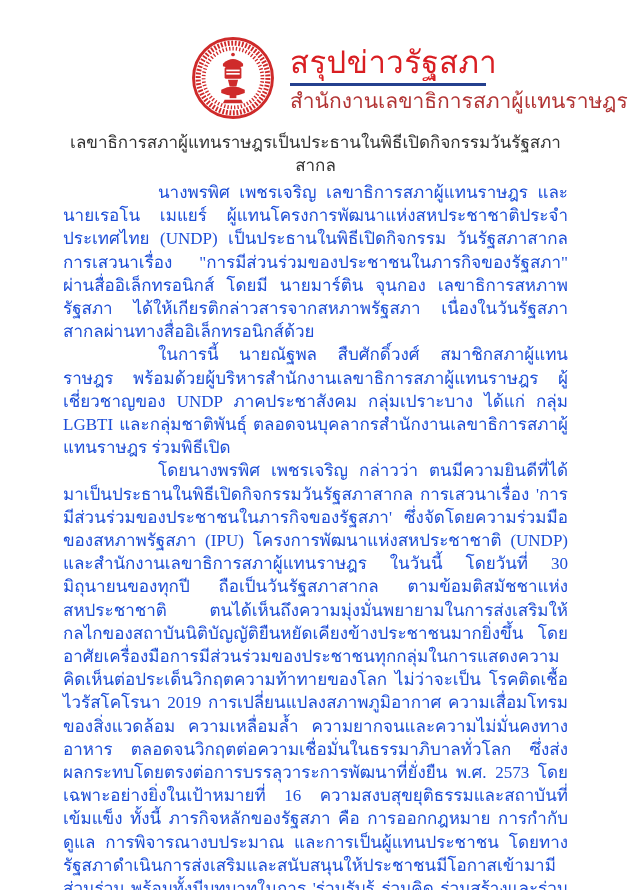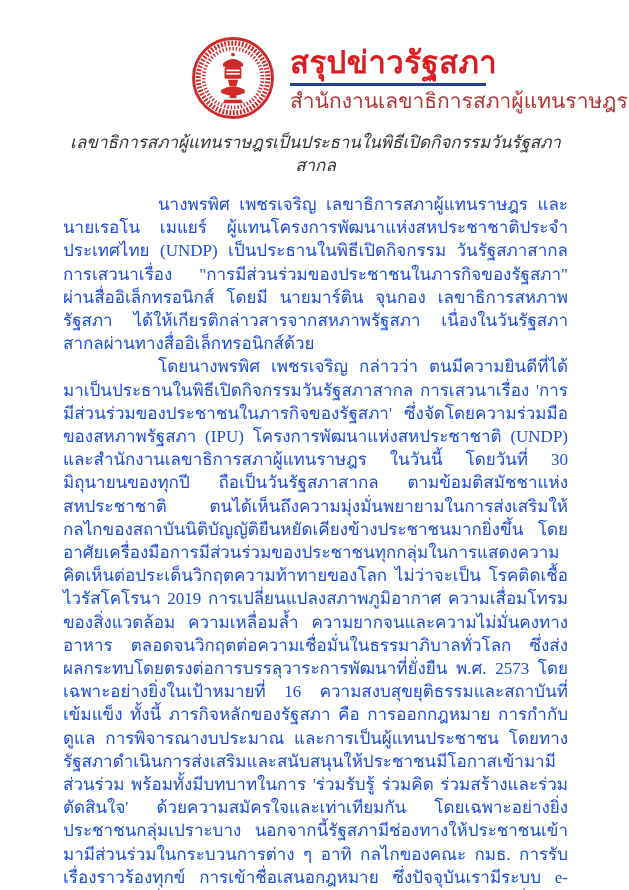--- a/index.html
+++ b/index.html
@@ -31,21 +31,21 @@
     flex: 0 0 auto;
   }
   .logo-wrap svg { width: 100%; height: 100%; display: block; }
   .header-text {
     display: flex;
     flex-direction: column;
     padding-top: 10px;
   }
   .newsletter-title {
     font-family: "Liberation Sans", "DejaVu Sans", sans-serif;
-    font-weight: bold;
+    font-weight: normal;
     font-size: 31px;
     line-height: 34px;
     letter-spacing: 0.5px;
     color: #d91e22;
   }
   .title-underline {
     height: 3px;
     background: #24408e;
     margin-top: 3px;
     width: 196px;
@@ -62,22 +62,21 @@
     position: absolute;
     top: 131px;
     left: 63px;
     right: 61px;
   }
   .doc-headline {
     text-align: center;
     font-size: 17px;
     line-height: 23px;
     color: #333333;
-    margin-bottom: 16px;
-    font-style: italic;
+    margin-bottom: 4px;
   }
   .doc p {
     font-size: 17px;
     line-height: 23.2px;
     text-align: justify;
     text-justify: inter-word;
     text-indent: 95px;
     color: #1d4ed8;
   }
 </style>
@@ -108,16 +107,17 @@
     <div class="header-text">
       <div class="newsletter-title">สรุปข่าวรัฐสภา</div>
       <div class="title-underline"></div>
       <div class="newsletter-subtitle">สำนักงานเลขาธิการสภาผู้แทนราษฎร</div>
     </div>
   </div>
 
   <div class="doc">
     <div class="doc-headline">เลขาธิการสภาผู้แทนราษฎรเป็นประธานในพิธีเปิดกิจกรรมวันรัฐสภาสากล</div>
     <p>นางพรพิศ เพชรเจริญ เลขาธิการสภาผู้แทนราษฎร และนายเรอโน เมแยร์ ผู้แทนโครงการพัฒนาแห่งสหประชาชาติประจำประเทศไทย (UNDP) เป็นประธานในพิธีเปิดกิจกรรม วันรัฐสภาสากล การเสวนาเรื่อง "การมีส่วนร่วมของประชาชนในภารกิจของรัฐสภา" ผ่านสื่ออิเล็กทรอนิกส์ โดยมี นายมาร์ติน จุนกอง เลขาธิการสหภาพรัฐสภา ได้ให้เกียรติกล่าวสารจากสหภาพรัฐสภา เนื่องในวันรัฐสภาสากลผ่านทางสื่ออิเล็กทรอนิกส์ด้วย</p>
+    <p>ในการนี้ นายณัฐพล สืบศักดิ์วงศ์ สมาชิกสภาผู้แทนราษฎร พร้อมด้วยผู้บริหารสำนักงานเลขาธิการสภาผู้แทนราษฎร ผู้เชี่ยวชาญของ UNDP ภาคประชาสังคม กลุ่มเปราะบาง ได้แก่ กลุ่ม LGBTI และกลุ่มชาติพันธุ์ ตลอดจนบุคลากรสำนักงานเลขาธิการสภาผู้แทนราษฎร ร่วมพิธีเปิด</p>
     <p>โดยนางพรพิศ เพชรเจริญ กล่าวว่า ตนมีความยินดีที่ได้มาเป็นประธานในพิธีเปิดกิจกรรมวันรัฐสภาสากล การเสวนาเรื่อง 'การมีส่วนร่วมของประชาชนในภารกิจของรัฐสภา' ซึ่งจัดโดยความร่วมมือของสหภาพรัฐสภา (IPU) โครงการพัฒนาแห่งสหประชาชาติ (UNDP) และสำนักงานเลขาธิการสภาผู้แทนราษฎร ในวันนี้ โดยวันที่ 30 มิถุนายนของทุกปี ถือเป็นวันรัฐสภาสากล ตามข้อมติสมัชชาแห่งสหประชาชาติ ตนได้เห็นถึงความมุ่งมั่นพยายามในการส่งเสริมให้กลไกของสถาบันนิติบัญญัติยืนหยัดเคียงข้างประชาชนมากยิ่งขึ้น โดยอาศัยเครื่องมือการมีส่วนร่วมของประชาชนทุกกลุ่มในการแสดงความคิดเห็นต่อประเด็นวิกฤตความท้าทายของโลก ไม่ว่าจะเป็น โรคติดเชื้อไวรัสโคโรนา 2019 การเปลี่ยนแปลงสภาพภูมิอากาศ ความเสื่อมโทรมของสิ่งแวดล้อม ความเหลื่อมล้ำ ความยากจนและความไม่มั่นคงทางอาหาร ตลอดจนวิกฤตต่อความเชื่อมั่นในธรรมาภิบาลทั่วโลก ซึ่งส่งผลกระทบโดยตรงต่อการบรรลุวาระการพัฒนาที่ยั่งยืน พ.ศ. 2573 โดยเฉพาะอย่างยิ่งในเป้าหมายที่ 16 ความสงบสุขยุติธรรมและสถาบันที่เข้มแข็ง ทั้งนี้ ภารกิจหลักของรัฐสภา คือ การออกกฎหมาย การกำกับดูแล การพิจารณางบประมาณ และการเป็นผู้แทนประชาชน โดยทางรัฐสภาดำเนินการส่งเสริมและสนับสนุนให้ประชาชนมีโอกาสเข้ามามีส่วนร่วม พร้อมทั้งมีบทบาทในการ 'ร่วมรับรู้ ร่วมคิด ร่วมสร้างและร่วมตัดสินใจ' ด้วยความสมัครใจและเท่าเทียมกัน โดยเฉพาะอย่างยิ่งประชาชนกลุ่มเปราะบาง นอกจากนี้รัฐสภามีช่องทางให้ประชาชนเข้ามามีส่วนร่วมในกระบวนการต่าง ๆ อาทิ กลไกของคณะ กมธ. การรับเรื่องราวร้องทุกข์ การเข้าชื่อเสนอกฎหมาย ซึ่งปัจจุบันเรามีระบบ e-initiative ซึ่งเป็นการนำเทคโนโลยีดิจิทัลเข้ามาตรวจสอบรายชื่อและคุณสมบัติของประชาชนผู้มีสิทธิเสนอร่างกฎหมายโดยเชื่อมโยงข้อมูลกับหน่วยงานภายนอก ทำให้การดำเนินการเป็นไปอย่างรวดเร็วทันท่วงทีและยืนยันความถูกต้องได้ถึงร้อยละ 100 พร้อมทั้งเปิดโอกาสให้ประชาชนเข้ามีส่วนร่วมแสดงความคิดเห็นผ่านระบบรับฟังความคิดเห็นต่อร่าง พ.ร.บ.ตามมาตรา 77 ของรัฐธรรมนูญอีกด้วย และขอถือโอกาสนี้เรียนให้ทุกท่านทราบว่า รัฐสภาไทยจะเป็นเจ้าภาพจัดการประชุมรัฐสภาภาคพื้นเอเชียและแปซิฟิก (Asia Pacific Parliamentary Forum: APPF) ครั้งที่ 30 ระหว่างวันจันทร์ที่ 26 - วันพฤหัสบดีที่ 29 ต.ค. 65 ภายใต้หัวข้อ 'บทบาทของรัฐสภาในการเร่งรัดการพัฒนาที่ยั่งยืนภายหลังการระบาดของโรคติดเชื้อไวรัสโคโรนา 2019' ซึ่งถือเป็นอีกหนึ่งเวทีที่สำคัญที่รัฐสภาจากภูมิภาคเอเชียและแปซิฟิก</p>
   </div>
 
 </div>
 
 </body></html>

